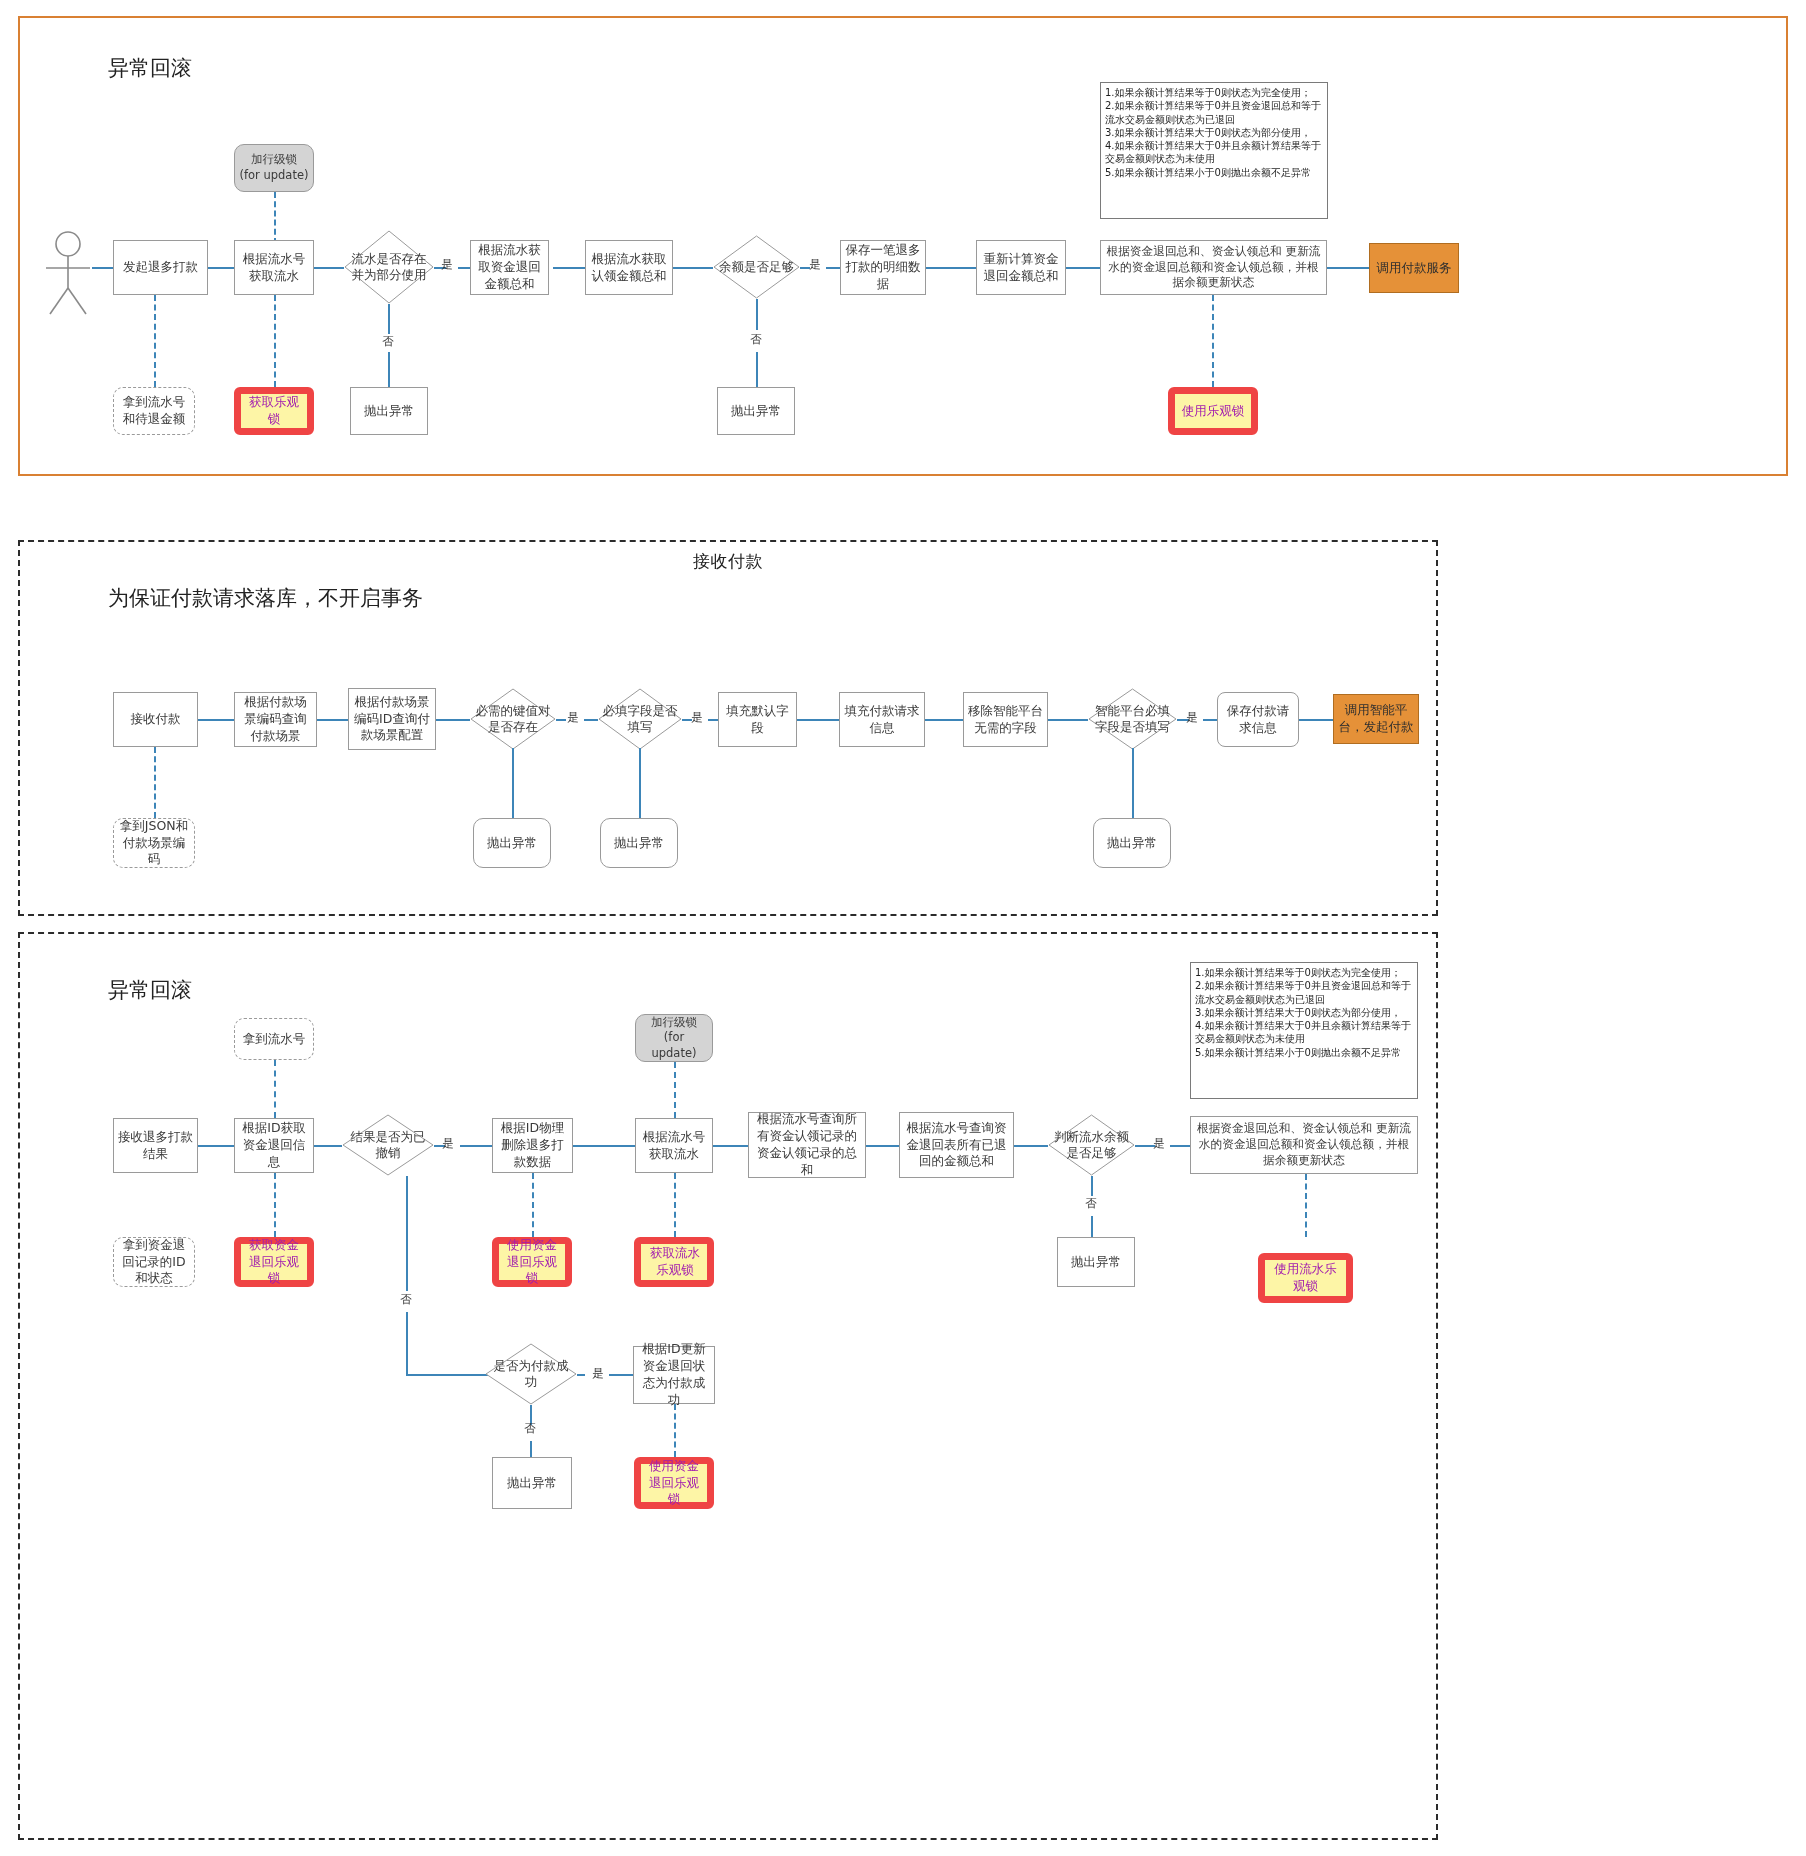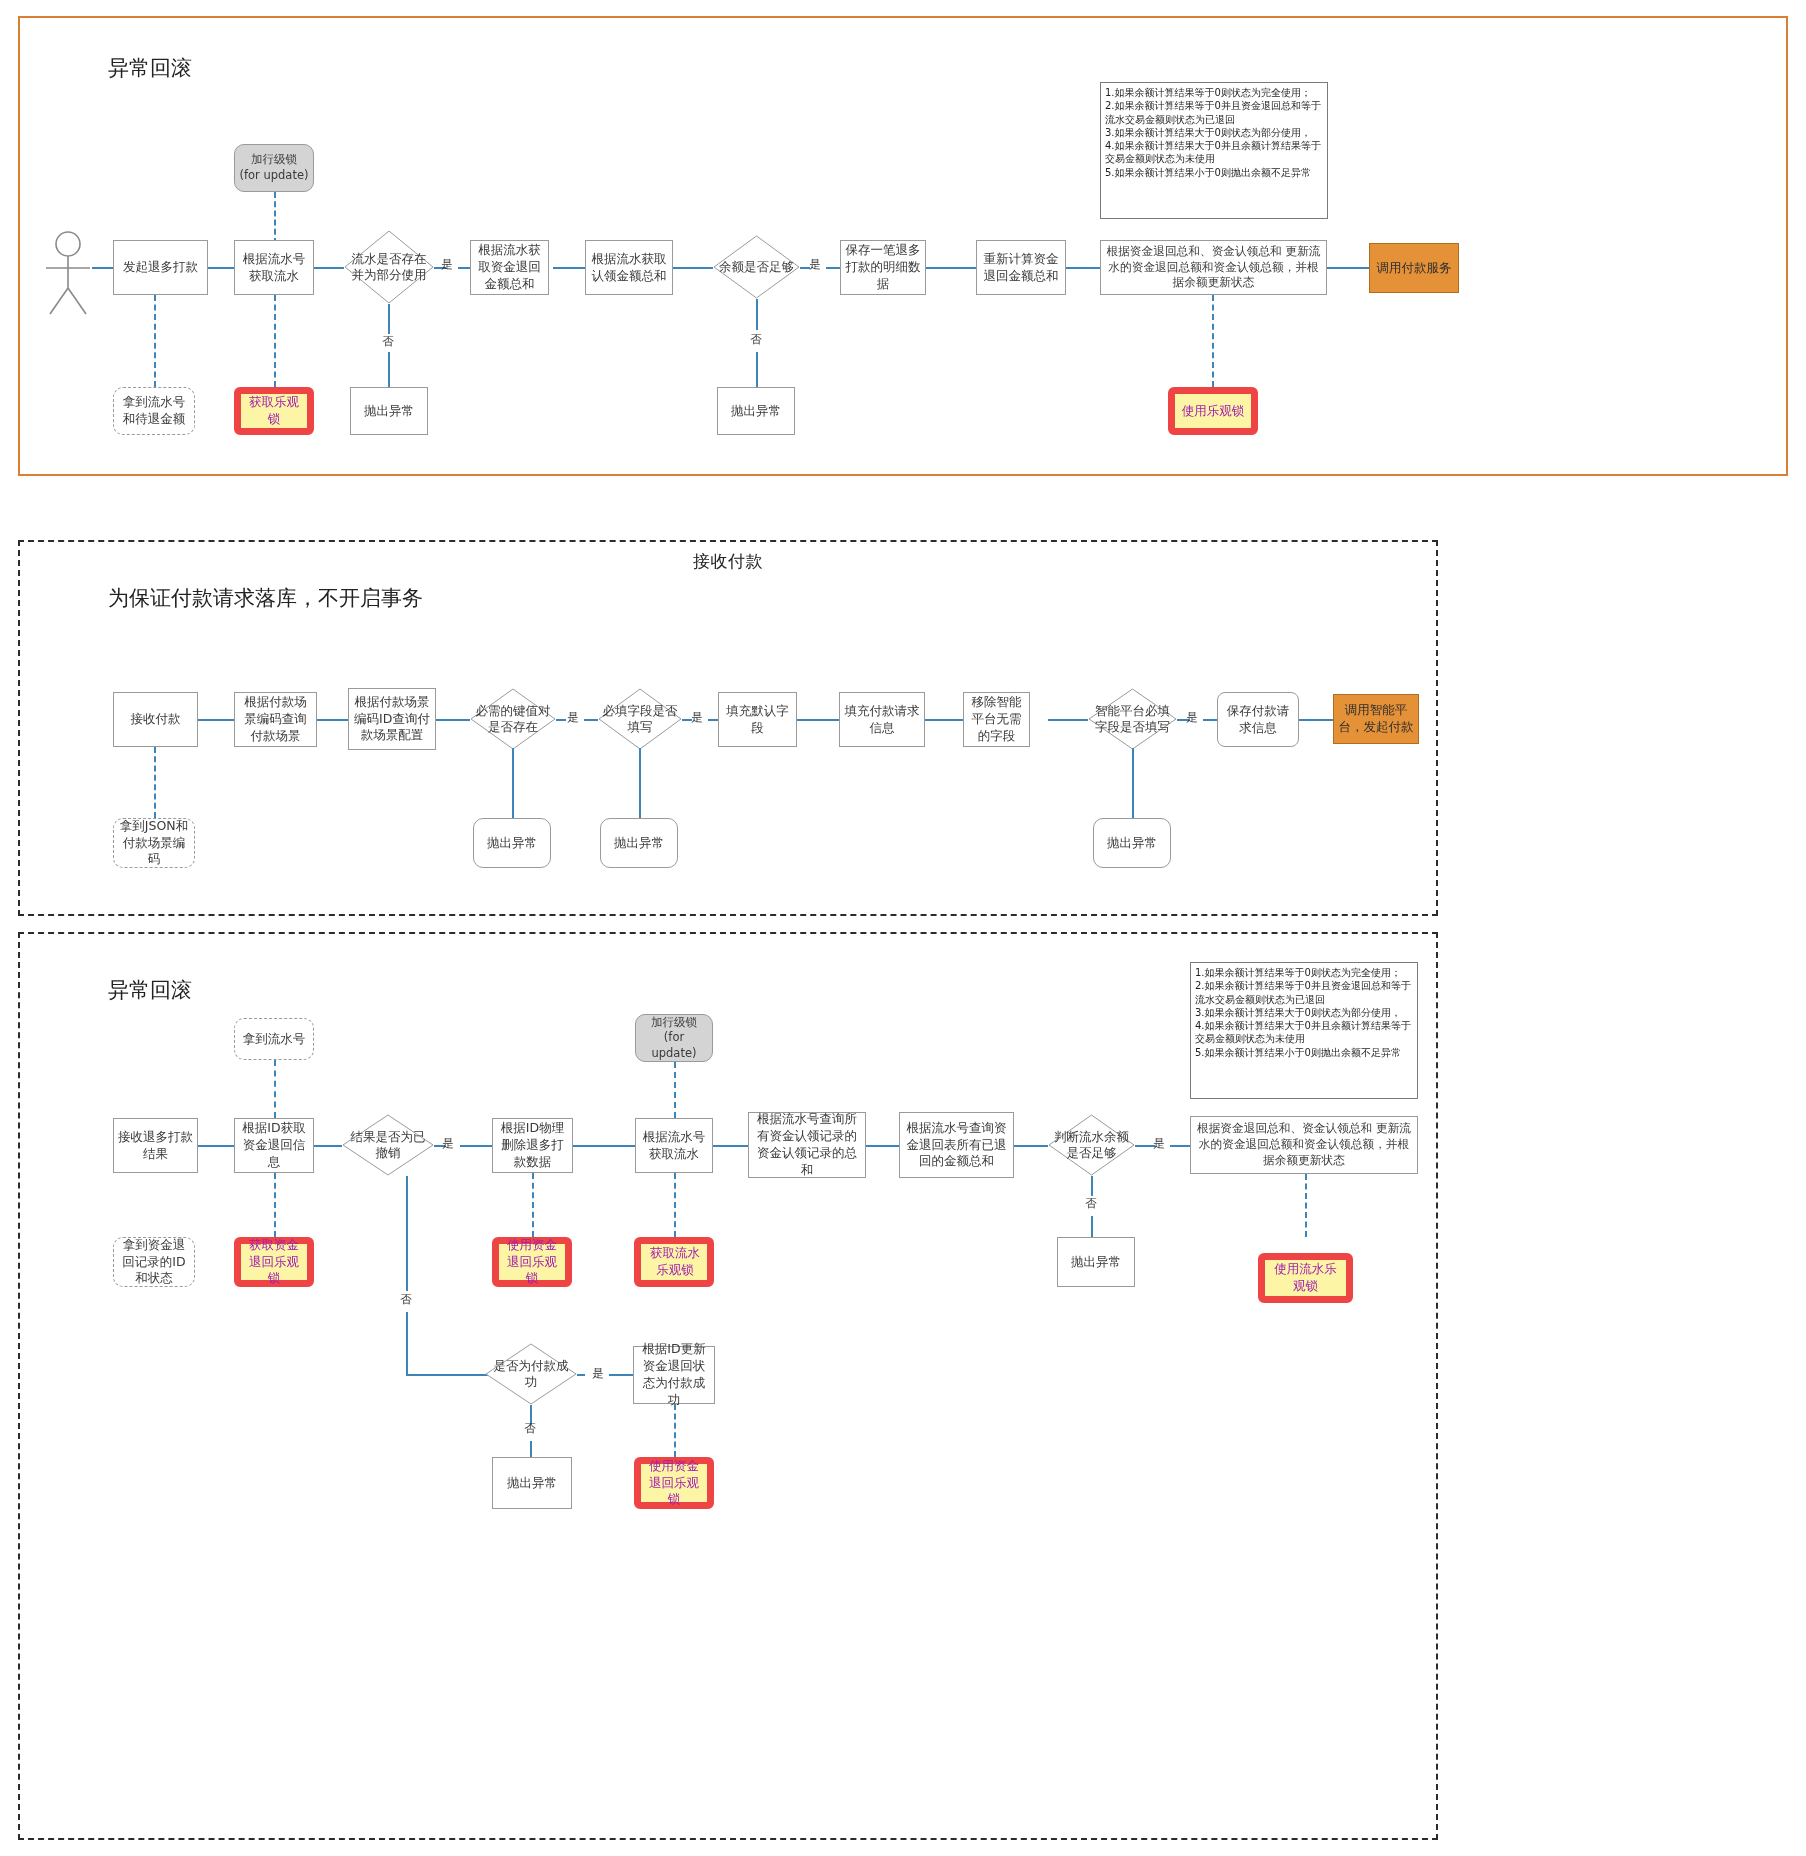--- a/index.html
+++ b/index.html
@@ -165,21 +165,21 @@
   <div class="diamond-wrap" style="left:598px;top:688px;width:84px;height:62px;">
     <svg viewBox="0 0 84 62" width="84" height="62">
         <polygon points="42,1 83,31 42,61 1,31" fill="#fff" stroke="#9a9a9a" stroke-width="1"></polygon>
       </svg>
     <div class="diamond-label">必填字段是否填写</div>
   </div>
   <div class="elabel" style="left:686px;top:710px;width:22px;">是</div>
 
   <div class="node rect" style="left:718px;top:692px;width:79px;height:55px;">填充默认字段</div>
   <div class="node rect" style="left:839px;top:692px;width:86px;height:55px;">填充付款请求信息</div>
-  <div class="node rect" style="left:963px;top:692px;width:67px;height:55px;font-family:Liberation Serif, serif;">移除智能平台无需的字段</div>
+  <div class="node rect" style="left:963px;top:692px;width:85px;height:55px;font-family:Liberation Serif, serif;">移除智能平台无需的字段</div>
 
   <div class="diamond-wrap" style="left:1088px;top:688px;width:89px;height:62px;">
     <svg viewBox="0 0 89 62" width="89" height="62">
         <polygon points="44.5,1 88,31 44.5,61 1,31" fill="#fff" stroke="#9a9a9a" stroke-width="1"></polygon>
       </svg>
     <div class="diamond-label">智能平台必填字段是否填写</div>
   </div>
   <div class="elabel" style="left:1181px;top:710px;width:22px;">是</div>
 
   <div class="node rect" style="left:1217px;top:692px;width:82px;height:55px;border-radius:8px;">保存付款请求信息</div>

